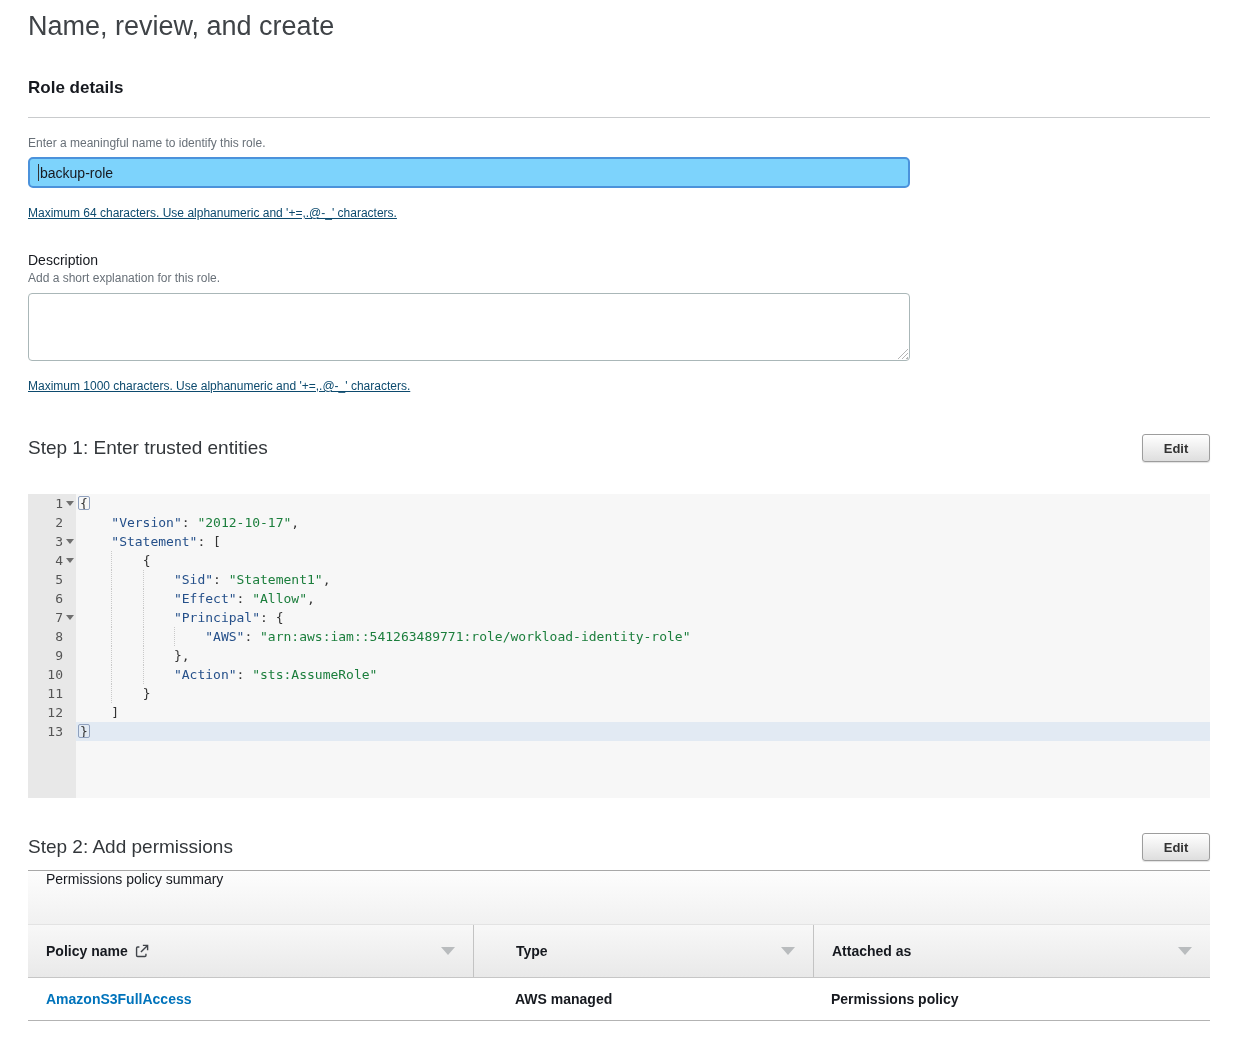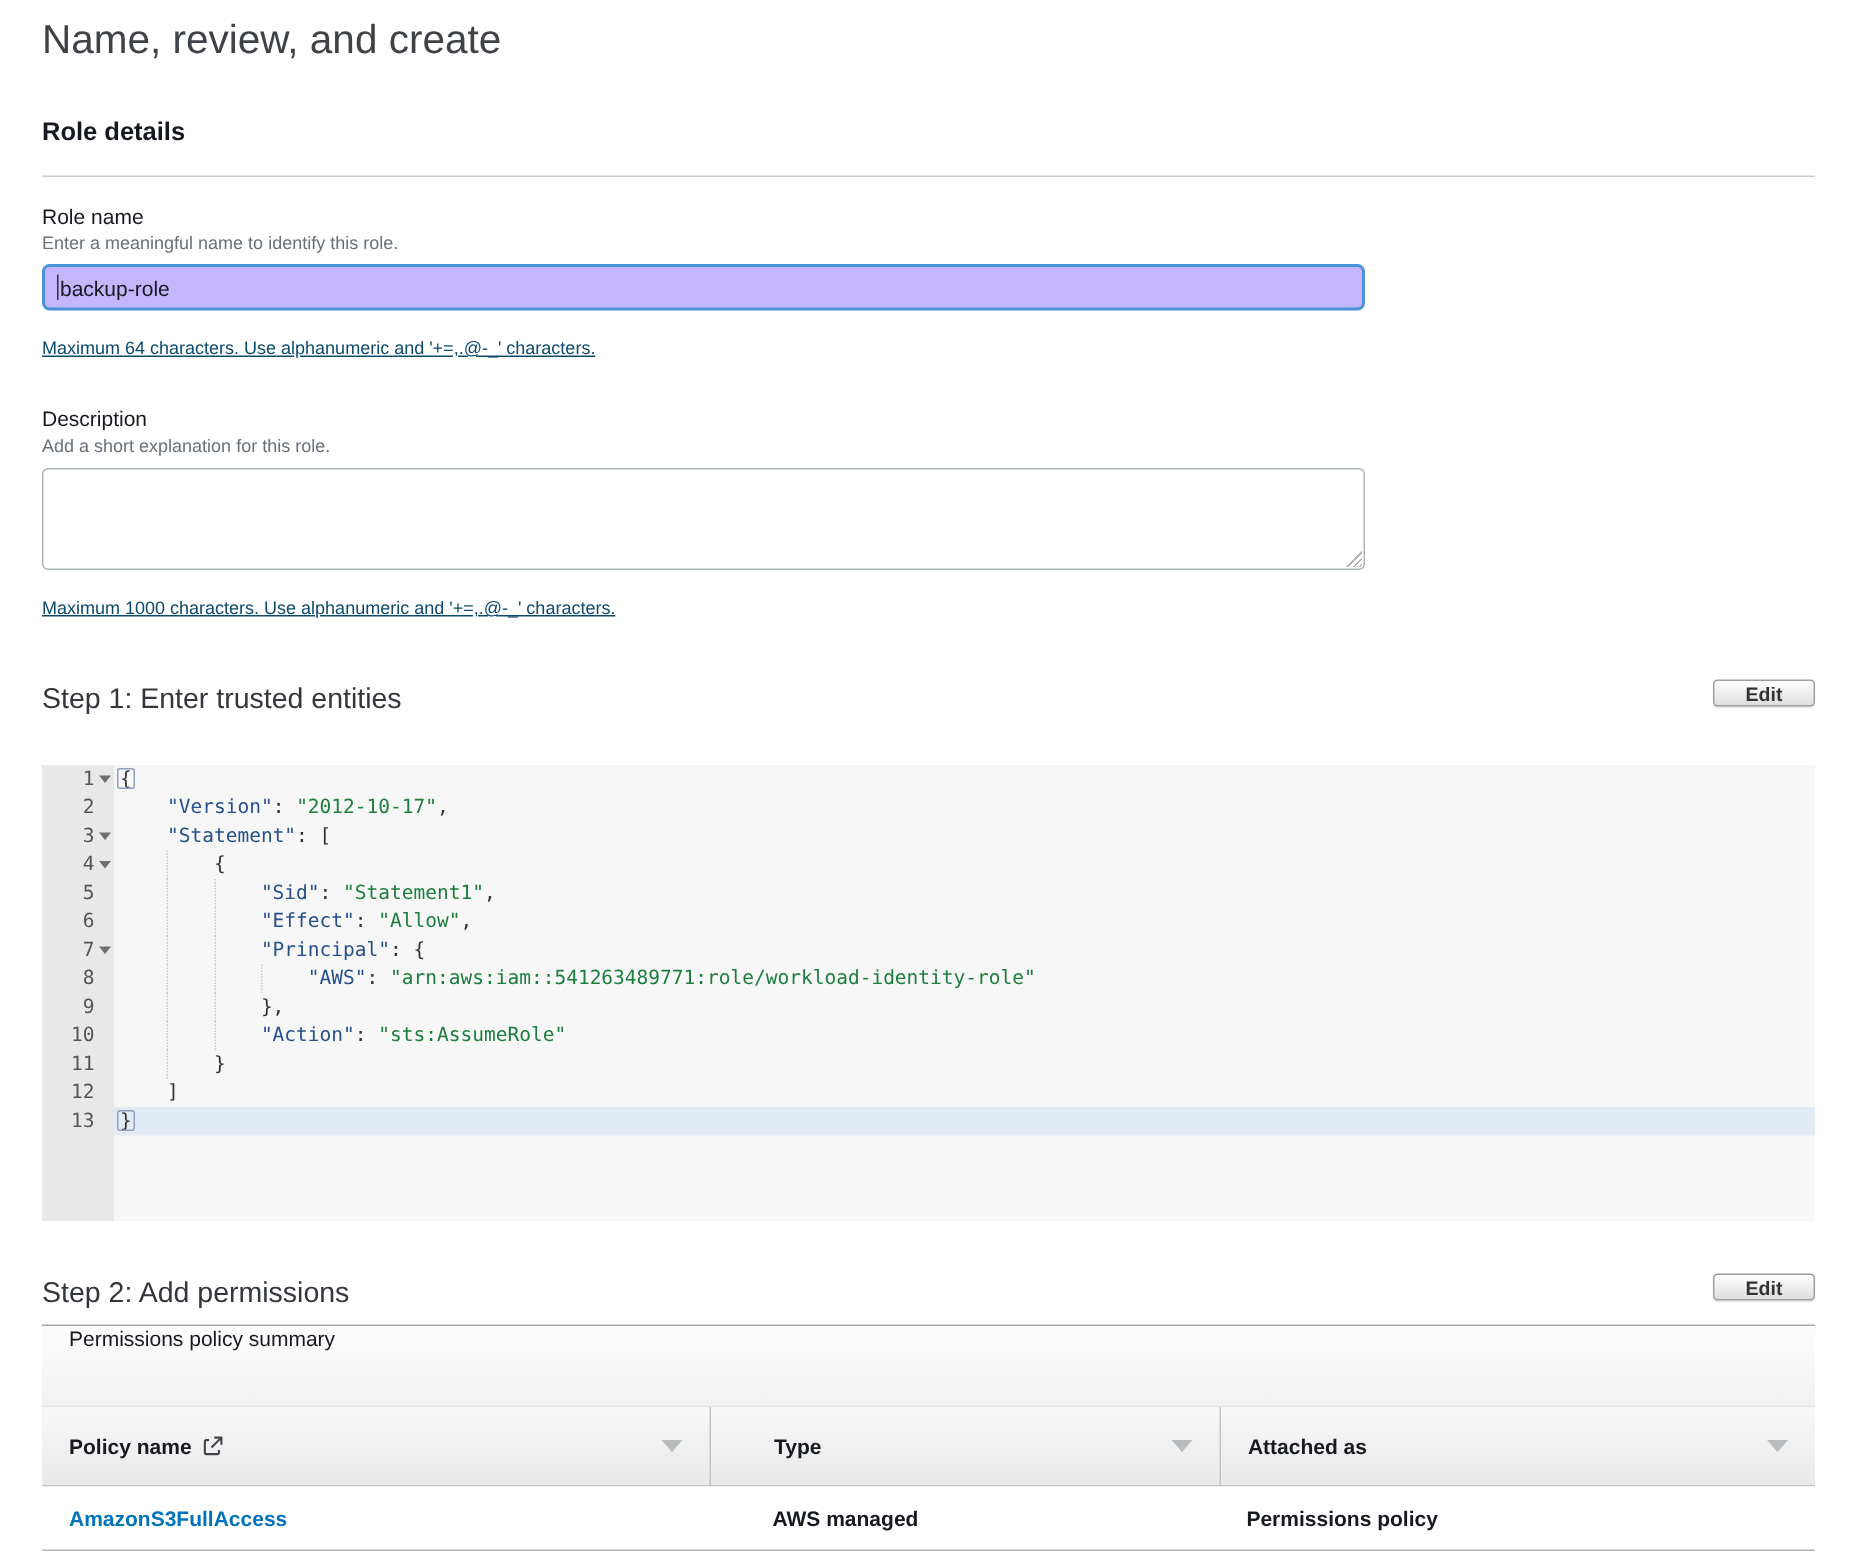--- a/index.html
+++ b/index.html
@@ -20,21 +20,21 @@
   .field-hint { font-size: 12px; color: #687078; margin-top: 3px; }
   .field-constraint { font-size: 12px; color: #0c4a6e; margin-top: 18px; text-decoration: underline; }
 
   .role-name-field { margin-top: 18px; }
   .input-wrap { position: relative; width: 882px; margin-top: 7px; }
   input.text-input {
     width: 882px; height: 31px;
     border: 2px solid #4b92db; border-radius: 5px;
     padding: 0 10px; font-size: 14px; color: #16191f;
     font-family: "Liberation Sans", sans-serif;
-    outline: none; background: #c4b5fd;
+    outline: none; background: #7dd3fc;
   }
   .input-caret { position: absolute; left: 10px; top: 7px; width: 1px; height: 17px; background: #333; }
 
   .description-field { margin-top: 32px; }
   .textarea-wrap { position: relative; width: 882px; margin-top: 8px; }
   textarea.text-area {
     width: 882px; height: 68px; display: block;
     border: 1px solid #aab7b8; border-radius: 4px;
     padding: 6px 10px; font-size: 14px; color: #16191f;
     font-family: "Liberation Sans", sans-serif;
@@ -45,21 +45,21 @@
     background: repeating-linear-gradient(135deg, transparent 0 2px, #b5b5b5 2px 3px);
     clip-path: polygon(100% 0, 100% 100%, 0 100%);
     pointer-events: none;
   }
 
   .step-row { display: flex; justify-content: space-between; align-items: flex-start; }
   .step-row.one { margin-top: 41px; }
   .step-row.two { margin-top: 35px; }
   .step-heading { font-size: 19px; font-weight: 400; color: #33373b; padding-top: 3px; }
   button.edit-btn {
-    min-width: 68px; height: 18px; padding: 0 19px;
+    min-width: 68px; height: 28px; padding: 0 19px;
     font-family: "Liberation Sans", sans-serif;
     font-size: 13px; font-weight: 700; color: #333;
     background: linear-gradient(#ffffff, #dedede);
     border: 1px solid #9d9d9d; border-radius: 3px;
     box-shadow: 0 1px 1px rgba(0,0,0,0.12);
     cursor: pointer;
   }
 
   
   .code-editor {
@@ -120,21 +120,20 @@
 <body>
 
 <div class="page">
 
   <h1 class="page-title">Name, review, and create</h1>
 
   <h2 class="section-heading">Role details</h2>
   <hr class="divider">
 
   <div class="role-name-field">
-    <div class="field-label">Role name</div>
     <div class="field-hint">Enter a meaningful name to identify this role.</div>
     <div class="input-wrap">
       <input class="text-input" type="text" value="backup-role" style="">
       <div class="input-caret"></div>
     </div>
     <div class="field-constraint">Maximum 64 characters. Use alphanumeric and '+=,.@-_' characters.</div>
   </div>
 
   <div class="description-field">
     <div class="field-label">Description</div>

